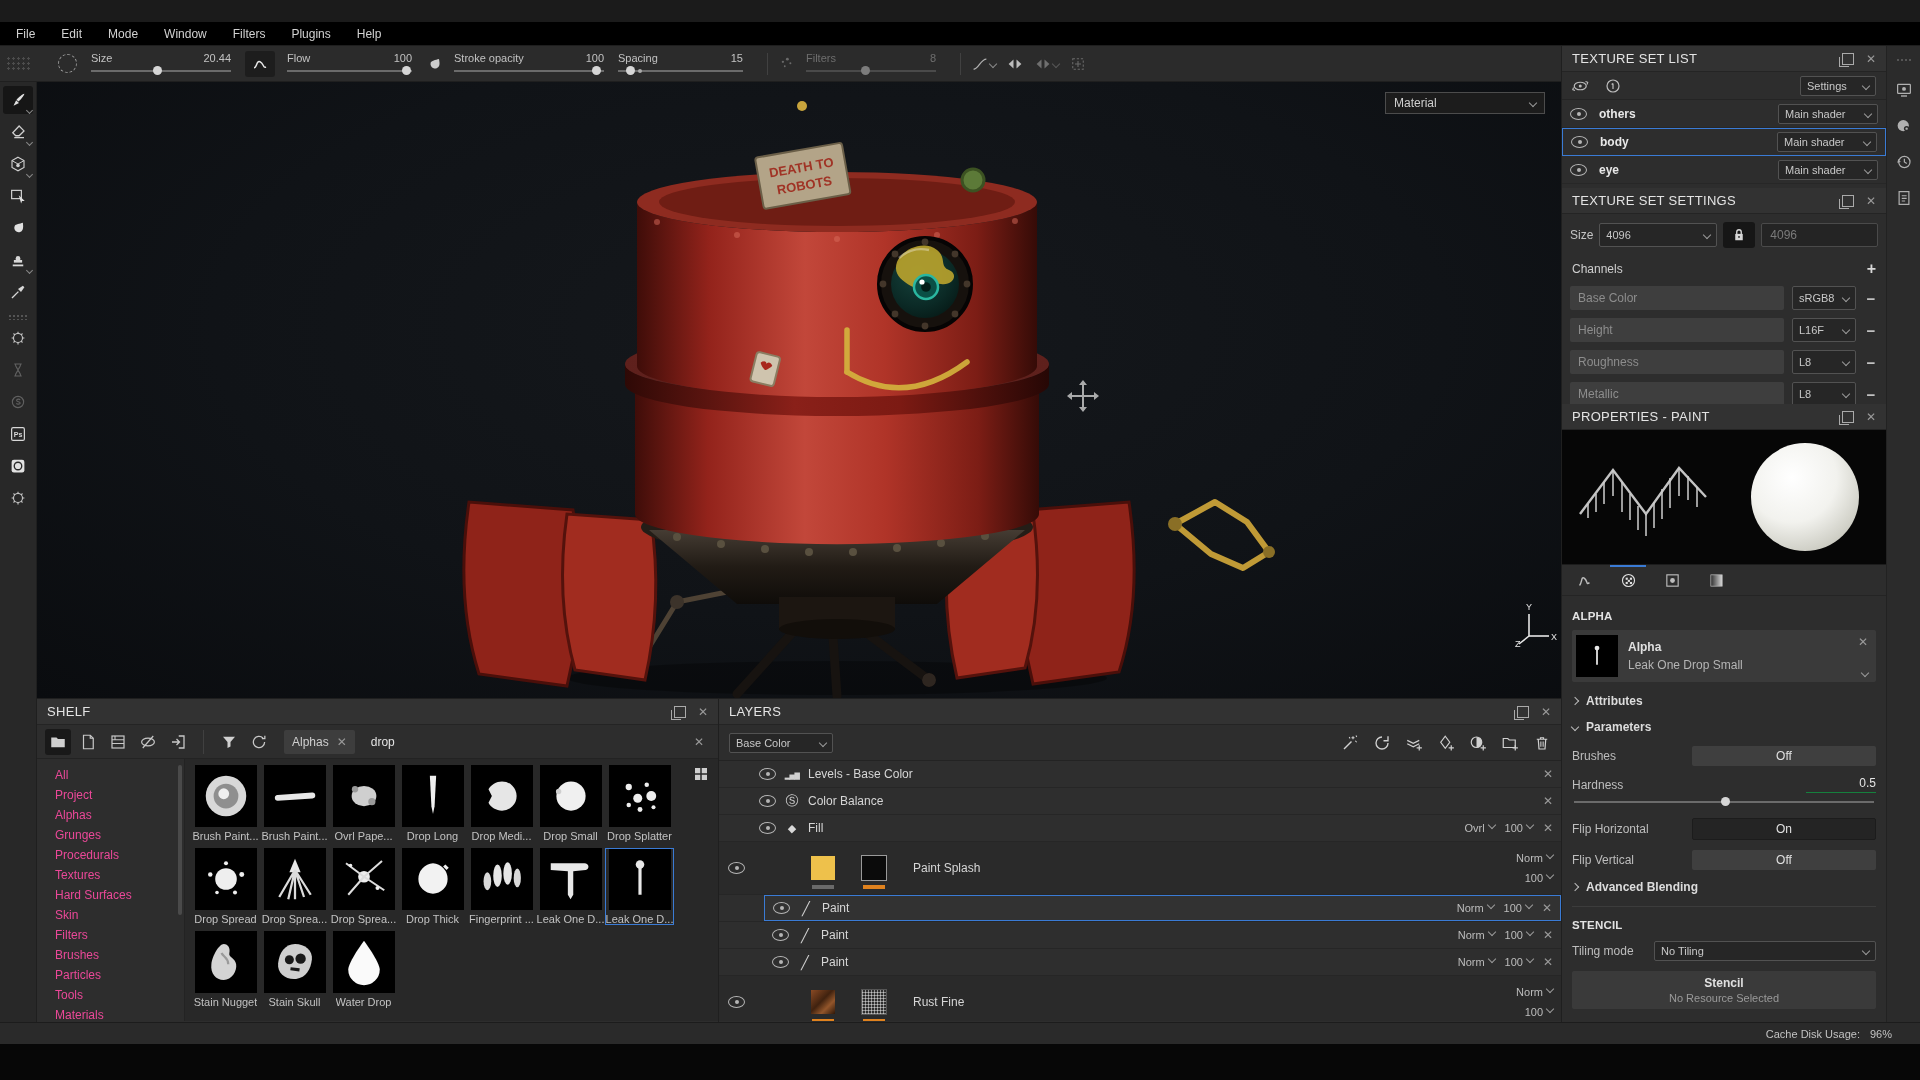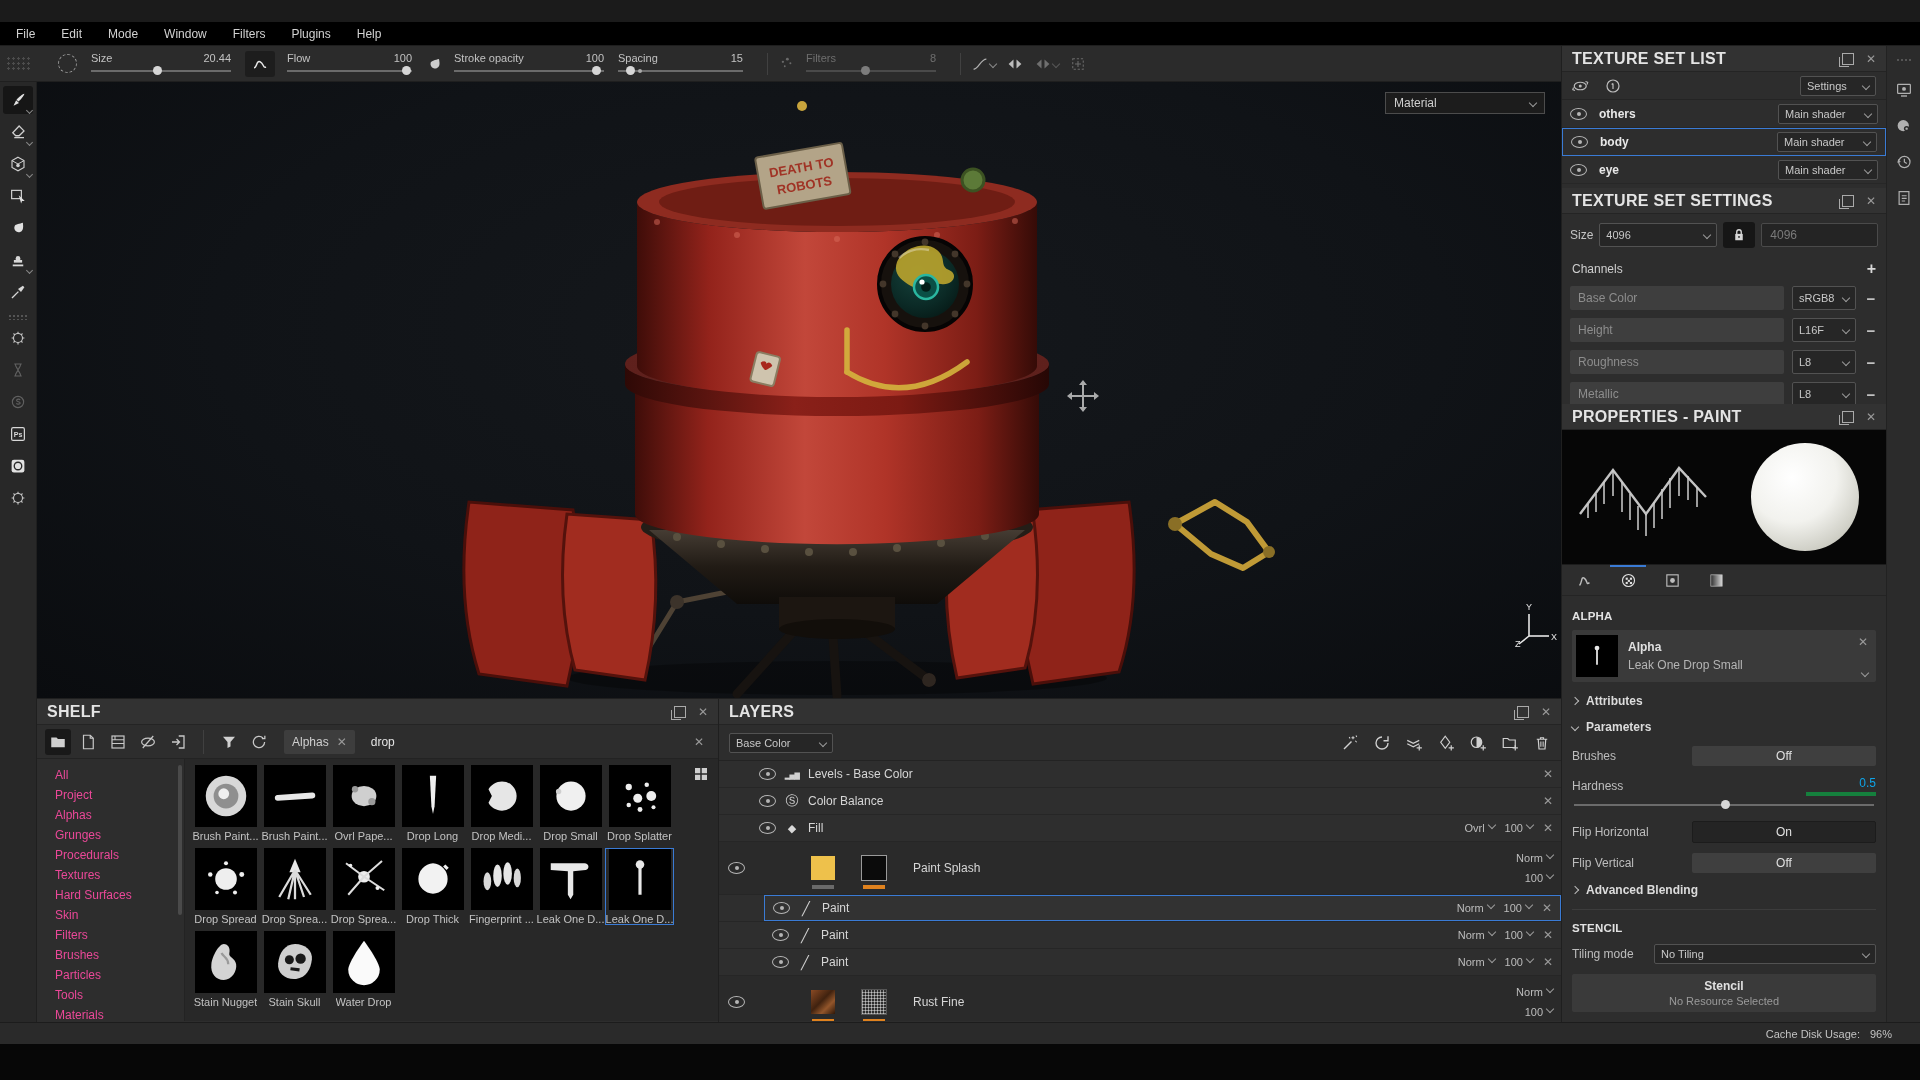--- a/index.html
+++ b/index.html
@@ -50,21 +50,21 @@
   
   #viewport{left:37px;top:82px;width:1524px;height:616px;background:radial-gradient(ellipse at 52% 40%,#15181c 0%,#101317 55%,#0a0c0f 100%);overflow:hidden}
   #materialdd{position:absolute;top:10px;right:16px;width:160px;height:22px;background:#1c1c1c;
               border:1px solid #4c4c4c;display:flex;align-items:center;justify-content:space-between;
               padding:0 8px;box-sizing:border-box;color:#cfcfcf}
   #gizmo{position:absolute;left:1478px;top:520px;color:#e6e6e6;font-size:9px}
   
   #rightcol{left:1561px;top:46px;width:325px;height:976px;background:#2d2d2d;border-left:1px solid #1f1f1f;box-sizing:border-box}
   .phead{height:26px;background:#323232;display:flex;align-items:center;padding:0 10px;
          border-bottom:1px solid #242424;box-sizing:border-box}
-  .phead .ptitle{font-weight:bold;font-size:16px;color:#e4e4e4;letter-spacing:.3px;flex:1}
+  .phead .ptitle{font-weight:normal;font-size:13px;color:#e4e4e4;letter-spacing:.3px;flex:1}
   .phead .pico{display:flex;gap:12px;align-items:center}
   .undock{width:10px;height:10px;border:1.3px solid #aaa;position:relative}
   .undock::after{content:"";position:absolute;left:-4px;top:3px;width:9px;height:9px;border-left:1.3px solid #aaa;border-bottom:1.3px solid #aaa}
   .dd{display:flex;align-items:center;justify-content:space-between;background:#262626;border:1px solid #525252;
       border-radius:2px;padding:0 6px;height:20px;color:#c8c8c8;font-size:11px;box-sizing:border-box}
   
   .tsl-ctl{height:28px;display:flex;align-items:center;padding:0 10px;gap:14px;border-bottom:1px solid #242424;box-sizing:border-box}
   .tsl-row{height:28px;display:flex;align-items:center;padding:0 8px;border-bottom:1px solid #272727;box-sizing:border-box}
   .tsl-row.sel{border:1px solid #3a7bd5}
   .tsl-row .tname{font-weight:bold;color:#e8e8e8;margin-left:12px;flex:1}
@@ -98,21 +98,21 @@
   .alpha-txt .t2{color:#b5b5b5;margin-top:4px}
   .alpha-right{display:flex;flex-direction:column;justify-content:space-between;align-items:flex-end;height:40px}
   .collap{display:flex;align-items:center;gap:8px;font-weight:bold;color:#dcdcdc;margin:12px 0}
   .arrow-r{width:5px;height:5px;border-right:1.4px solid #bbb;border-bottom:1.4px solid #bbb;transform:rotate(-45deg)}
   .arrow-d{width:5px;height:5px;border-right:1.4px solid #bbb;border-bottom:1.4px solid #bbb;transform:rotate(45deg)}
   .prow{display:flex;align-items:center;margin:10px 0;gap:10px}
   .prow .plabel{width:110px;color:#bdbdbd}
   .toggle{flex:1;height:20px;display:flex;align-items:center;justify-content:center;color:#e0e0e0;border-radius:2px}
   .toggle.off{background:#3f3f3f}
   .toggle.on{background:#242424;border:1px solid #1c1c1c}
-  .hard-val{flex:1;text-align:right;color:#0ea5e9;border-bottom:4px solid #15803d;padding-bottom:2px;max-width:70px;margin-left:auto}
+  .hard-val{flex:1;text-align:right;color:#e5e5e5;border-bottom:1px solid #15803d;padding-bottom:2px;max-width:70px;margin-left:auto}
   .divline{height:1px;background:#3c3c3c;margin:12px 0}
   .stencil-btn{background:#3a3a3a;border-radius:2px;text-align:center;padding:5px 0;margin-top:10px}
   .stencil-btn .s1{font-weight:bold;color:#e0e0e0}
   .stencil-btn .s2{color:#9a9a9a;font-size:11px;margin-top:2px}
   .vscroll{position:absolute;right:-6px;top:340px;width:5px;height:170px;background:#4a4a4a;border-radius:3px}
   
   #rightstrip{left:1886px;top:46px;width:34px;height:976px;background:#2b2b2b;border-left:1px solid #222;
               box-sizing:border-box;display:flex;flex-direction:column;align-items:center}
   .rs-ic{margin-top:18px;opacity:.85}
   .rs-grip{width:16px;height:5px;margin-top:12px;background:radial-gradient(#555 .8px,transparent 1px);background-size:4px 4px}

